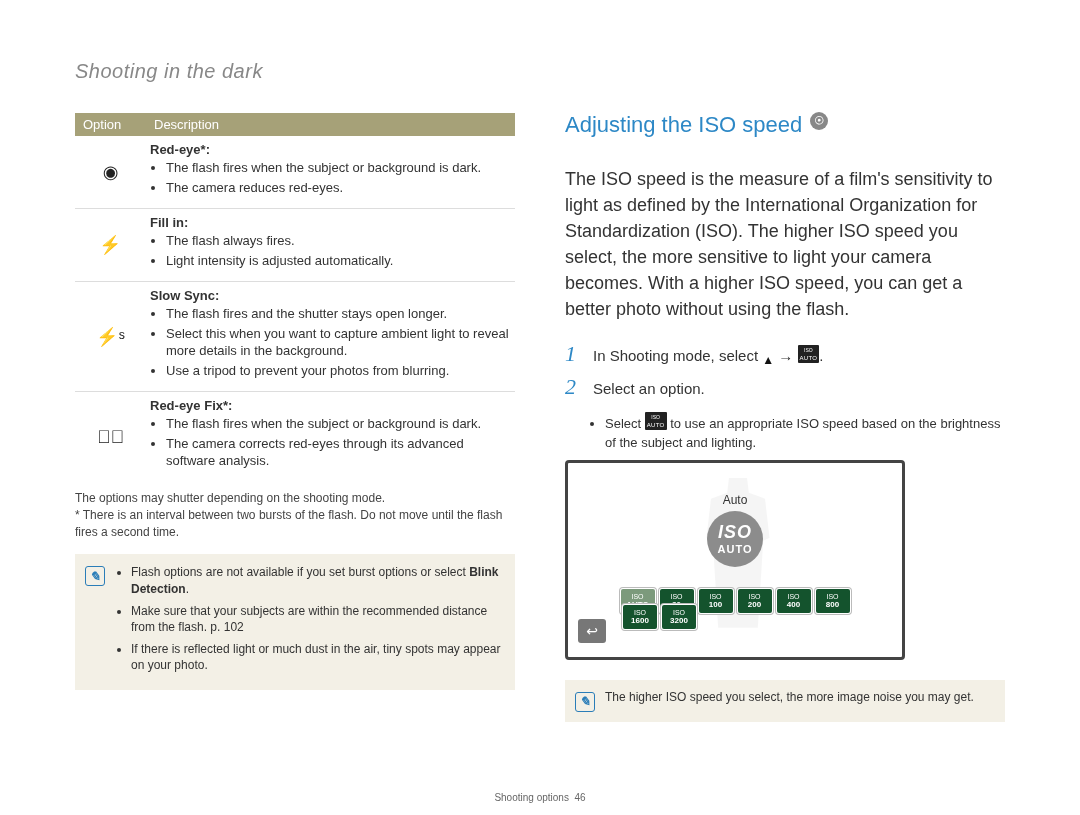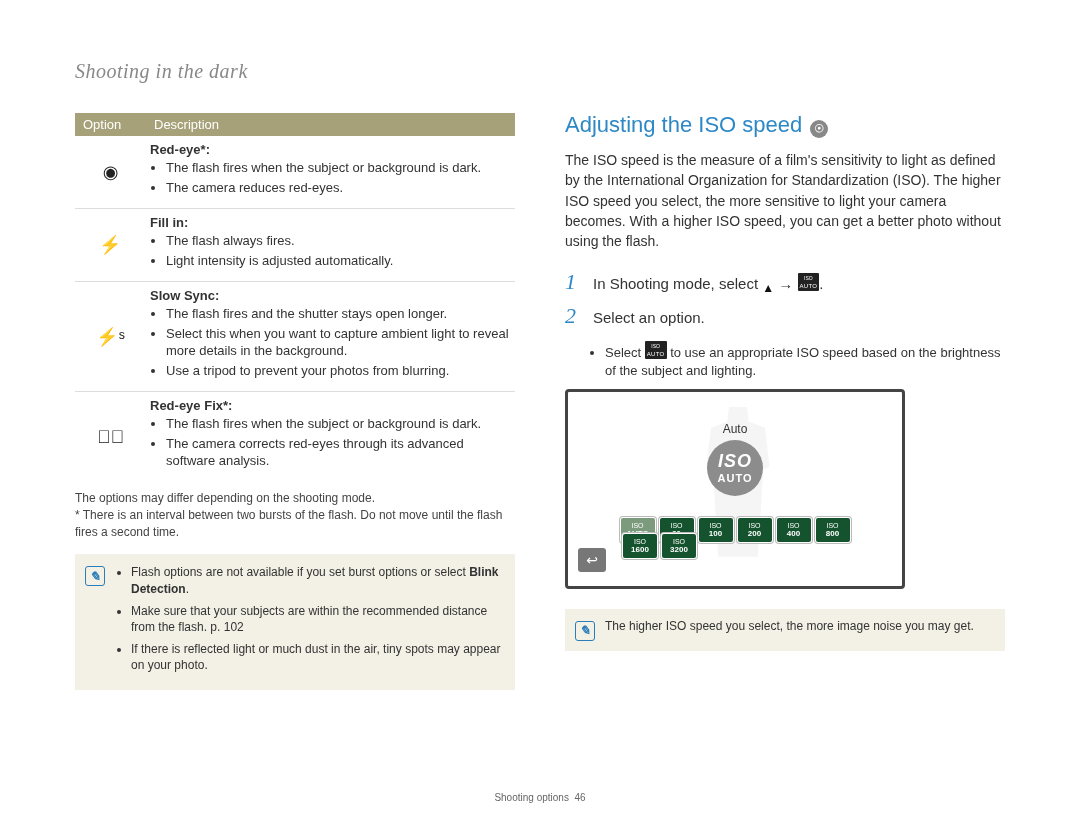--- a/index.html
+++ b/index.html
@@ -23,21 +23,21 @@
     flex: 1;
     min-width: 0;
   }
   .chapter-title {
     font-size: 20px;
     font-weight: 300;
     font-style: italic;
     color: #888;
     letter-spacing: 0.5px;
     margin-bottom: 30px;
-    font-family: Liberation Serif, serif;
+    font-family: Liberation Sans, sans-serif;
   }
   
   .flash-table {
     width: 100%;
     border-collapse: collapse;
     font-size: 13px;
   }
   .flash-table th {
     background: #a6a178;
     color: #fff;
@@ -80,31 +80,31 @@
     margin-top:2px;
   }
   .note-box ul { margin:0; padding-left:16px; }
   .note-box li { margin-bottom:6px; line-height:1.35; }
 
   
   .section-title {
     color: #2d88c6;
     font-size: 22px;
     font-weight: 400;
-    margin-bottom: 12px;
-    display:flex;align-items:flex-end;gap:8px;
+    margin-bottom: 28px;
+    display:flex;align-items:flex-start;gap:8px;
   }
   .mode-badge {
     font-size:10px;
     background:#888;color:#fff;
     border-radius:50%;
     width:18px;height:18px;line-height:18px;
     display:inline-flex;align-items:center;justify-content:center;
   }
-  .body-text { font-size:14px; line-height:1.45; margin-bottom:18px; }
+  .body-text { font-size:18px; line-height:1.45; margin-bottom:18px; }
   .steps { list-style:none; padding:0; margin:0 0 12px 0; counter-reset: step; }
   .steps > li { display:flex; gap:10px; margin-bottom:6px; align-items:baseline;}
   .step-num { font-family: Georgia, serif; font-style:italic; color:#2d88c6; font-size:22px; width:18px; flex-shrink:0;}
   .step-body { font-size:15px; line-height:1.4; }
   .sub-bullet { font-size:13px; line-height:1.4; margin:4px 0 0 0; padding-left:40px; }
   .sub-bullet li{ list-style: disc; margin-left:0; }
   .inline-icon {
     display:inline-block; vertical-align:-3px;
     font-size:12px; color:#111;
   }
@@ -226,21 +226,21 @@
             <ul>
               <li>The flash fires when the subject or background is dark.</li>
               <li>The camera corrects red-eyes through its advanced software analysis.</li>
             </ul>
           </td>
         </tr>
       </tbody>
     </table>
 
     <div class="footnotes">
-      <div>The options may differ depending on the shooting mode.</div>
+      <div>The options may shutter depending on the shooting mode.</div>
       <div>* There is an interval between two bursts of the flash. Do not move until the flash fires a second time.</div>
     </div>
 
     <div class="note-box">
       <div class="note-icon">✎</div>
       <ul>
         <li>
           <span>Flash options are not available if you set burst options or select </span><b>Blink Detection</b><span>.</span>
         </li>
         <li>Make sure that your subjects are within the recommended distance from the flash. p. 102</li>

